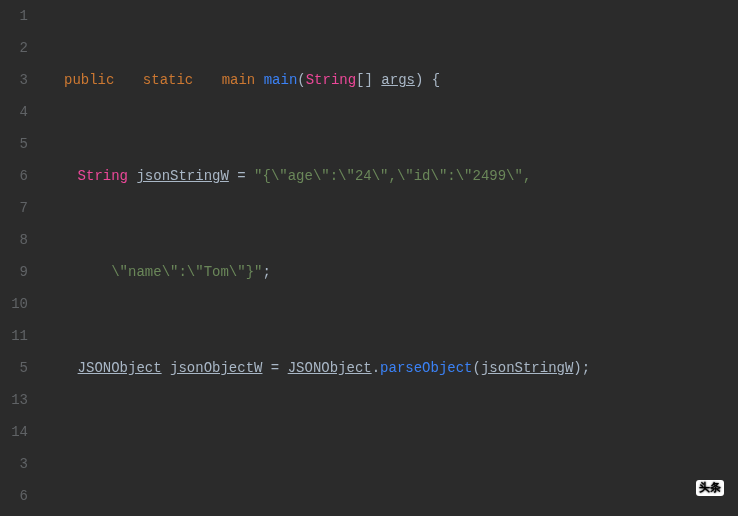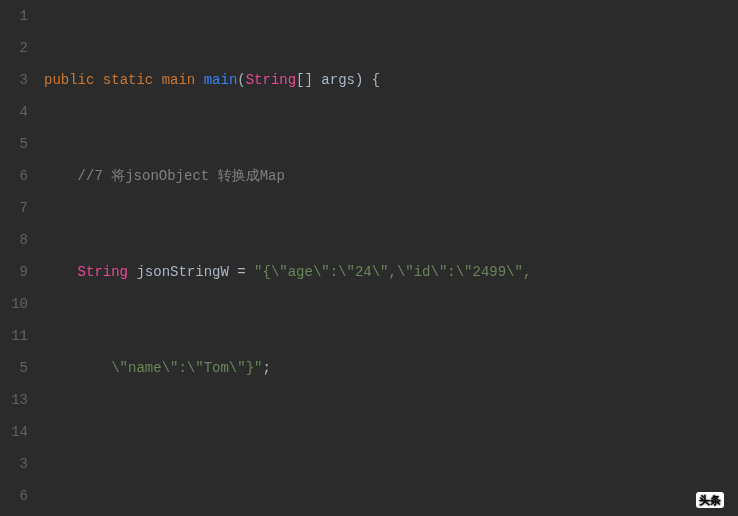--- a/index.html
+++ b/index.html
@@ -27,32 +27,32 @@
     user-select: none;
     flex-shrink: 0;
   }
   .gutter div { height: 32px; }
   .code {
     padding-left: 6px;
     flex: 1;
     white-space: pre;
   }
   .line { height: 32px; }
-  .kw { color: #cc7832; }      
+  .kw { color: #cc7832; margin-left: 20px; }      
   .clsUse { color: #ec4899; }    
   .fn { color: #3b82f6; }        
   .str { color: #6a8759; }       
   .cmt { color: #808080; }        
-  .id { color: #a9b7c6; }      
+  .id { color: #a9b7c6; text-decoration: underline; }      
   .watermark {
     position: absolute;
     right: 14px;
-    bottom: 8px;
+    bottom: 20px;
     color: #ffffff;
-    font-family: Liberation Sans, sans-serif;
+    font-family: Liberation Mono, monospace;
     font-size: 13px;
     display: flex;
     align-items: center;
     gap: 6px;
     text-shadow: 0 0 2px #000;
     padding-left: 40px;
   }
   .wm-logo {
     background: #ffffff;
     color: #000;
@@ -80,23 +80,23 @@
     <div>10</div>
     <div>11</div>
     <div>5</div>
     <div>13</div>
     <div>14</div>
     <div>3</div>
     <div>6</div>
   </div>
   <div class="code">
     <div class="line"><span class="kw">public</span> <span class="kw">static</span> <span class="kw">main</span> <span class="fn">main</span>(<span class="clsUse">String</span>[] <span class="id">args</span><span>) {</span></div>
-    <div class="line">    <span class="cmt">//7 将jsonObject 转换成Map</span></div>
     <div class="line">    <span class="clsUse">String</span> <span class="id">jsonStringW</span><span> = </span><span class="str">"{\"age\":\"24\",\"id\":\"2499\",</span></div>
     <div class="line">        <span class="str">\"name\":\"Tom\"}"</span><span>;</span></div>
+    <div class="line">    <span class="id">JSONObject</span> <span class="id">jsonObjectW</span><span> = </span><span class="id">JSONObject</span><span>.</span><span class="fn">parseObject</span><span>(</span><span class="id">jsonStringW</span><span>);</span></div>
     
     
     
     
     
     
     
     
     
     

